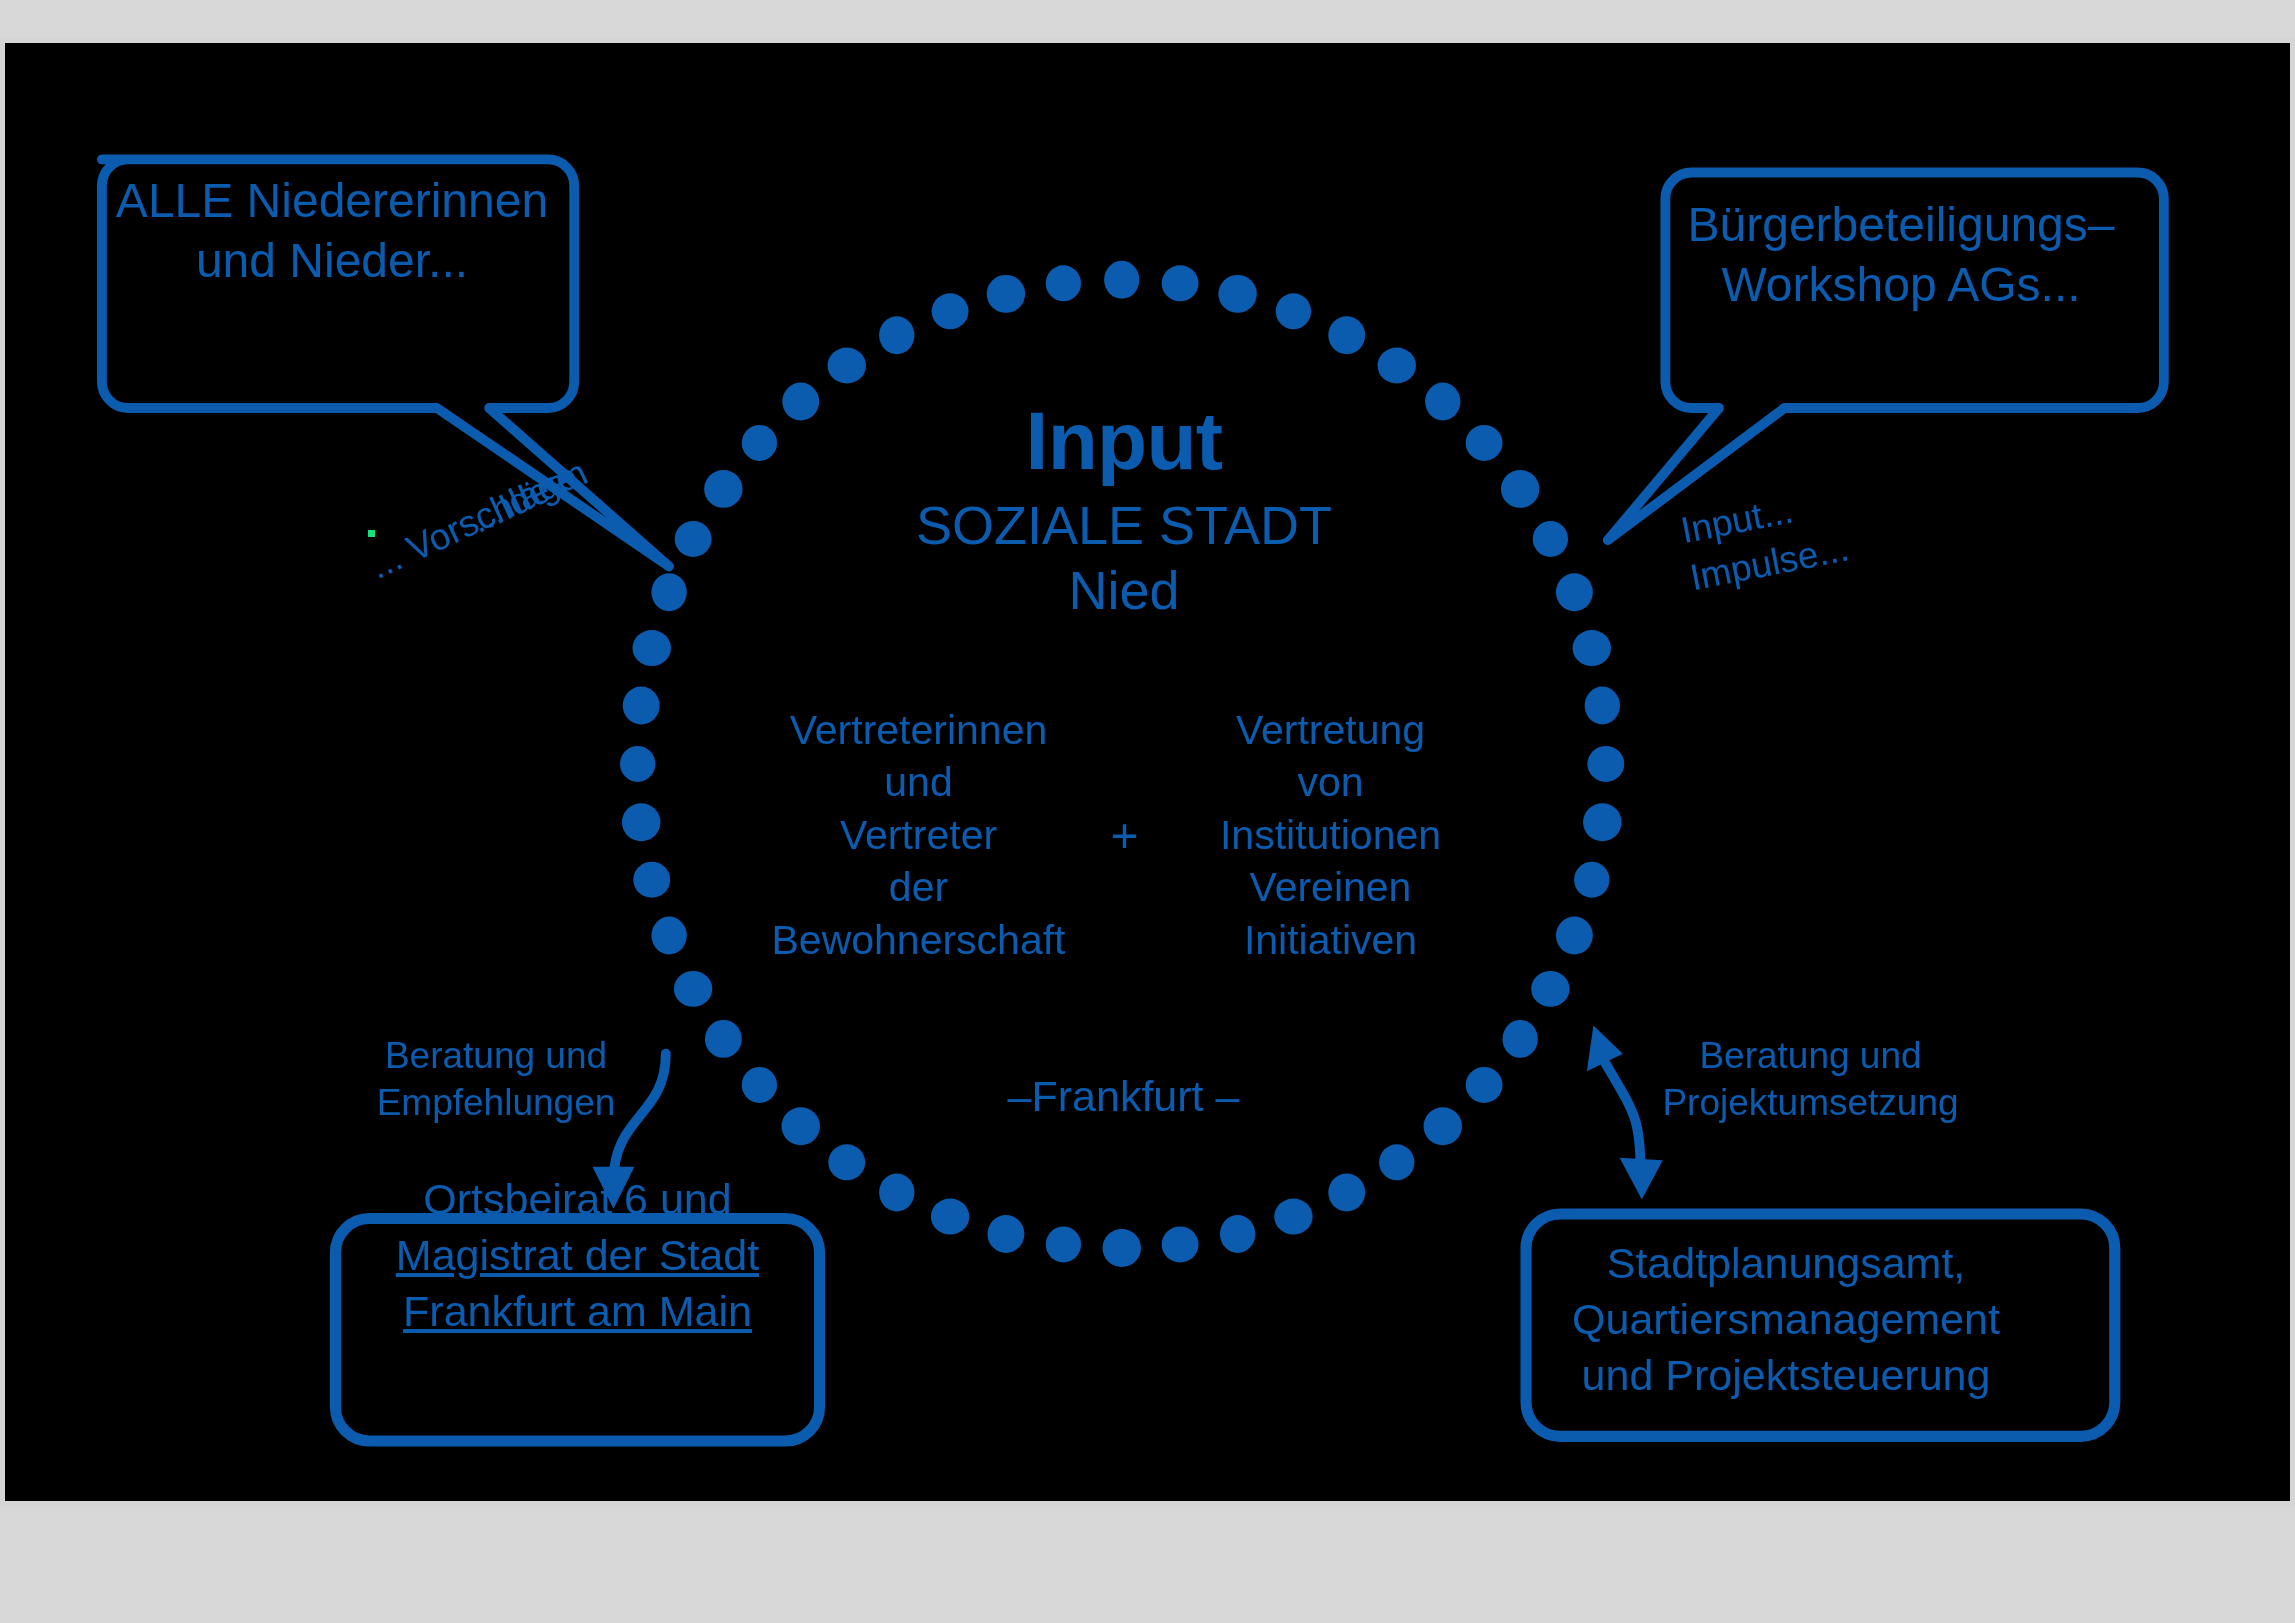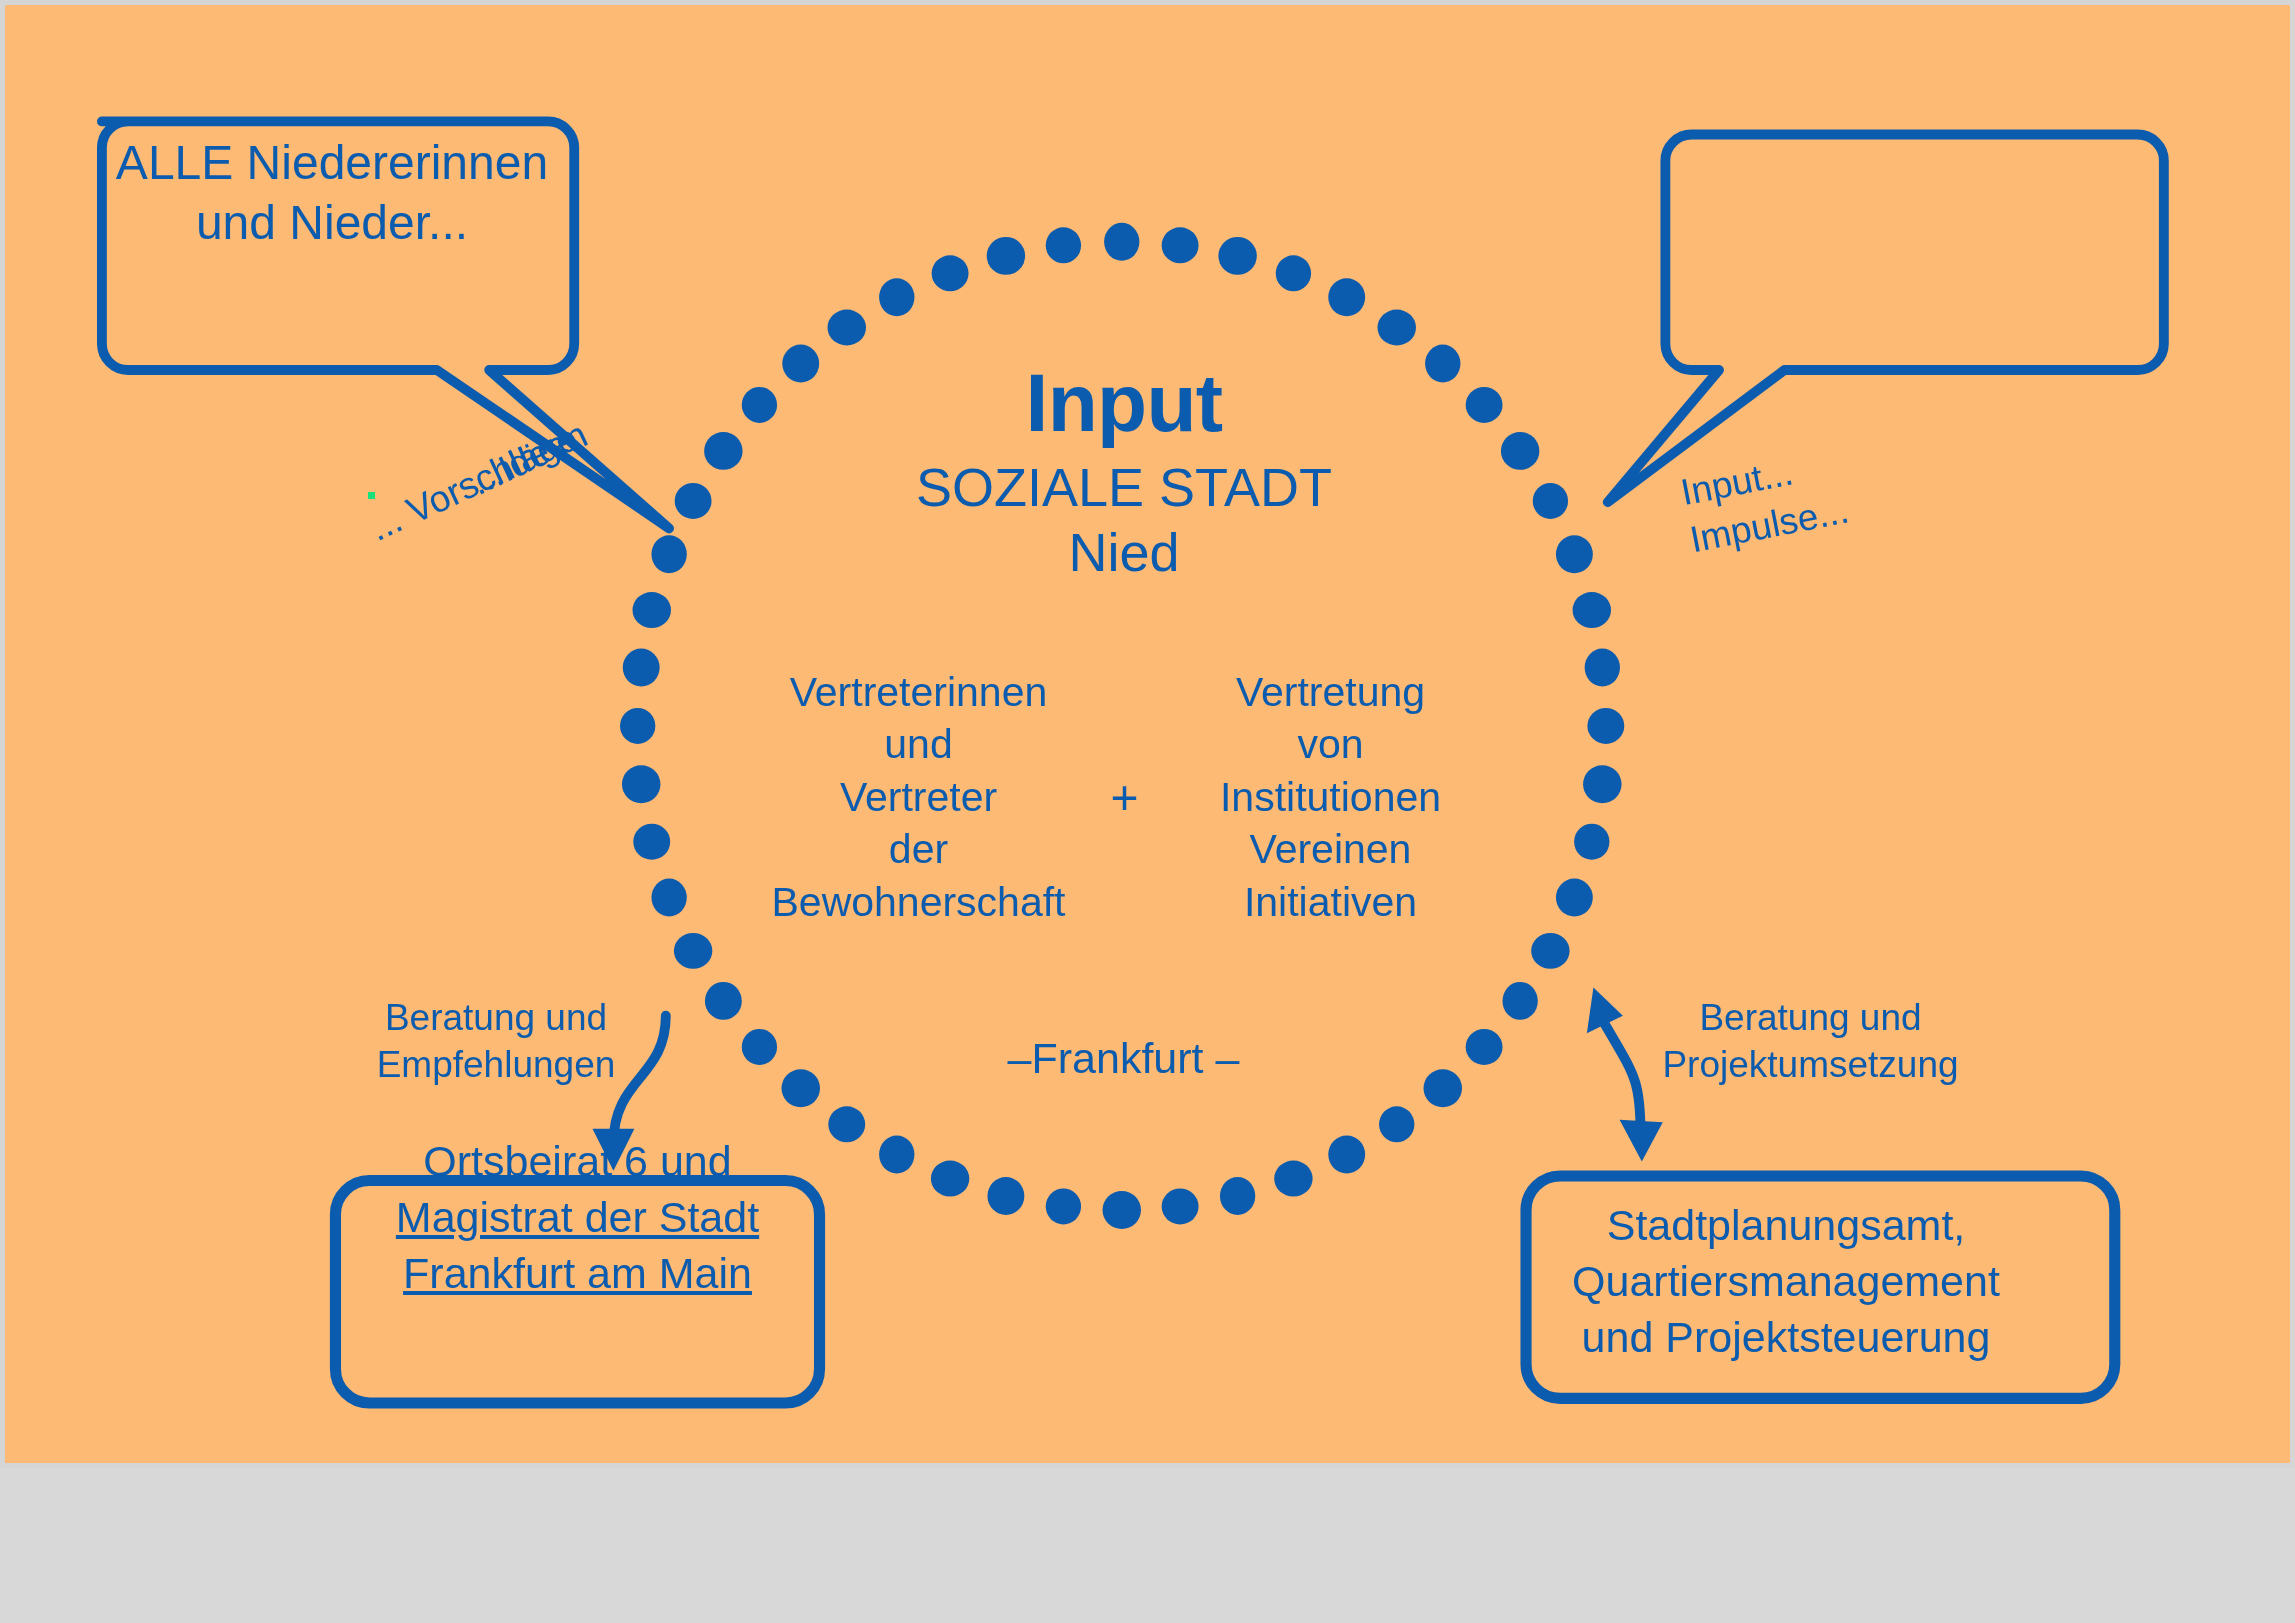--- a/index.html
+++ b/index.html
@@ -5,26 +5,27 @@
 <style>
   html, body {
     margin: 0;
     padding: 0;
     background: #d8d8d8;
   }
   #canvas {
     position: relative;
     width: 2295px;
     height: 1468px;
-    background: #fdba74;
+    background: #000000;
     border: 5.2px solid #d5d5d5;
     box-sizing: border-box;
     overflow: hidden;
     font-family: "Liberation Sans", sans-serif;
     color: #0B5BAE;
+    margin-top: 38px;
   }
   #diagram-svg {
     position: absolute;
     left: 0; top: 0;
     width: 2295px;
     height: 1623px;
   }
 
   
   .bubble-text {
@@ -261,20 +262,23 @@
     <g>
       <path d="M 2438 1545 C 2490 1635 2500 1640 2500 1725" fill="none" stroke="#0B5BAE" stroke-width="15" stroke-linecap="round"></path>
       <polygon points="2428,1502 2418,1572 2473,1545" fill="#0B5BAE"></polygon>
       <polygon points="2502,1768 2468,1704 2534,1708" fill="#0B5BAE"></polygon>
     </g>
   </svg>
 
   <div class="bubble-text" id="bubble-topleft-text">ALLE
 Niedererinnen und
 Nieder...</div>
+  <div class="bubble-text" id="bubble-topright-text">Bürgerbeteiligungs–
+Workshop
+AGs...</div>
 
   <div id="circle-title">
     <span class="main">Input</span>
     <span class="sub1">SOZIALE STADT</span>
     <span class="sub2">Nied</span>
   </div>
 
   <div id="circle-columns">
     <div class="circle-col">Vertreterinnen
 und

